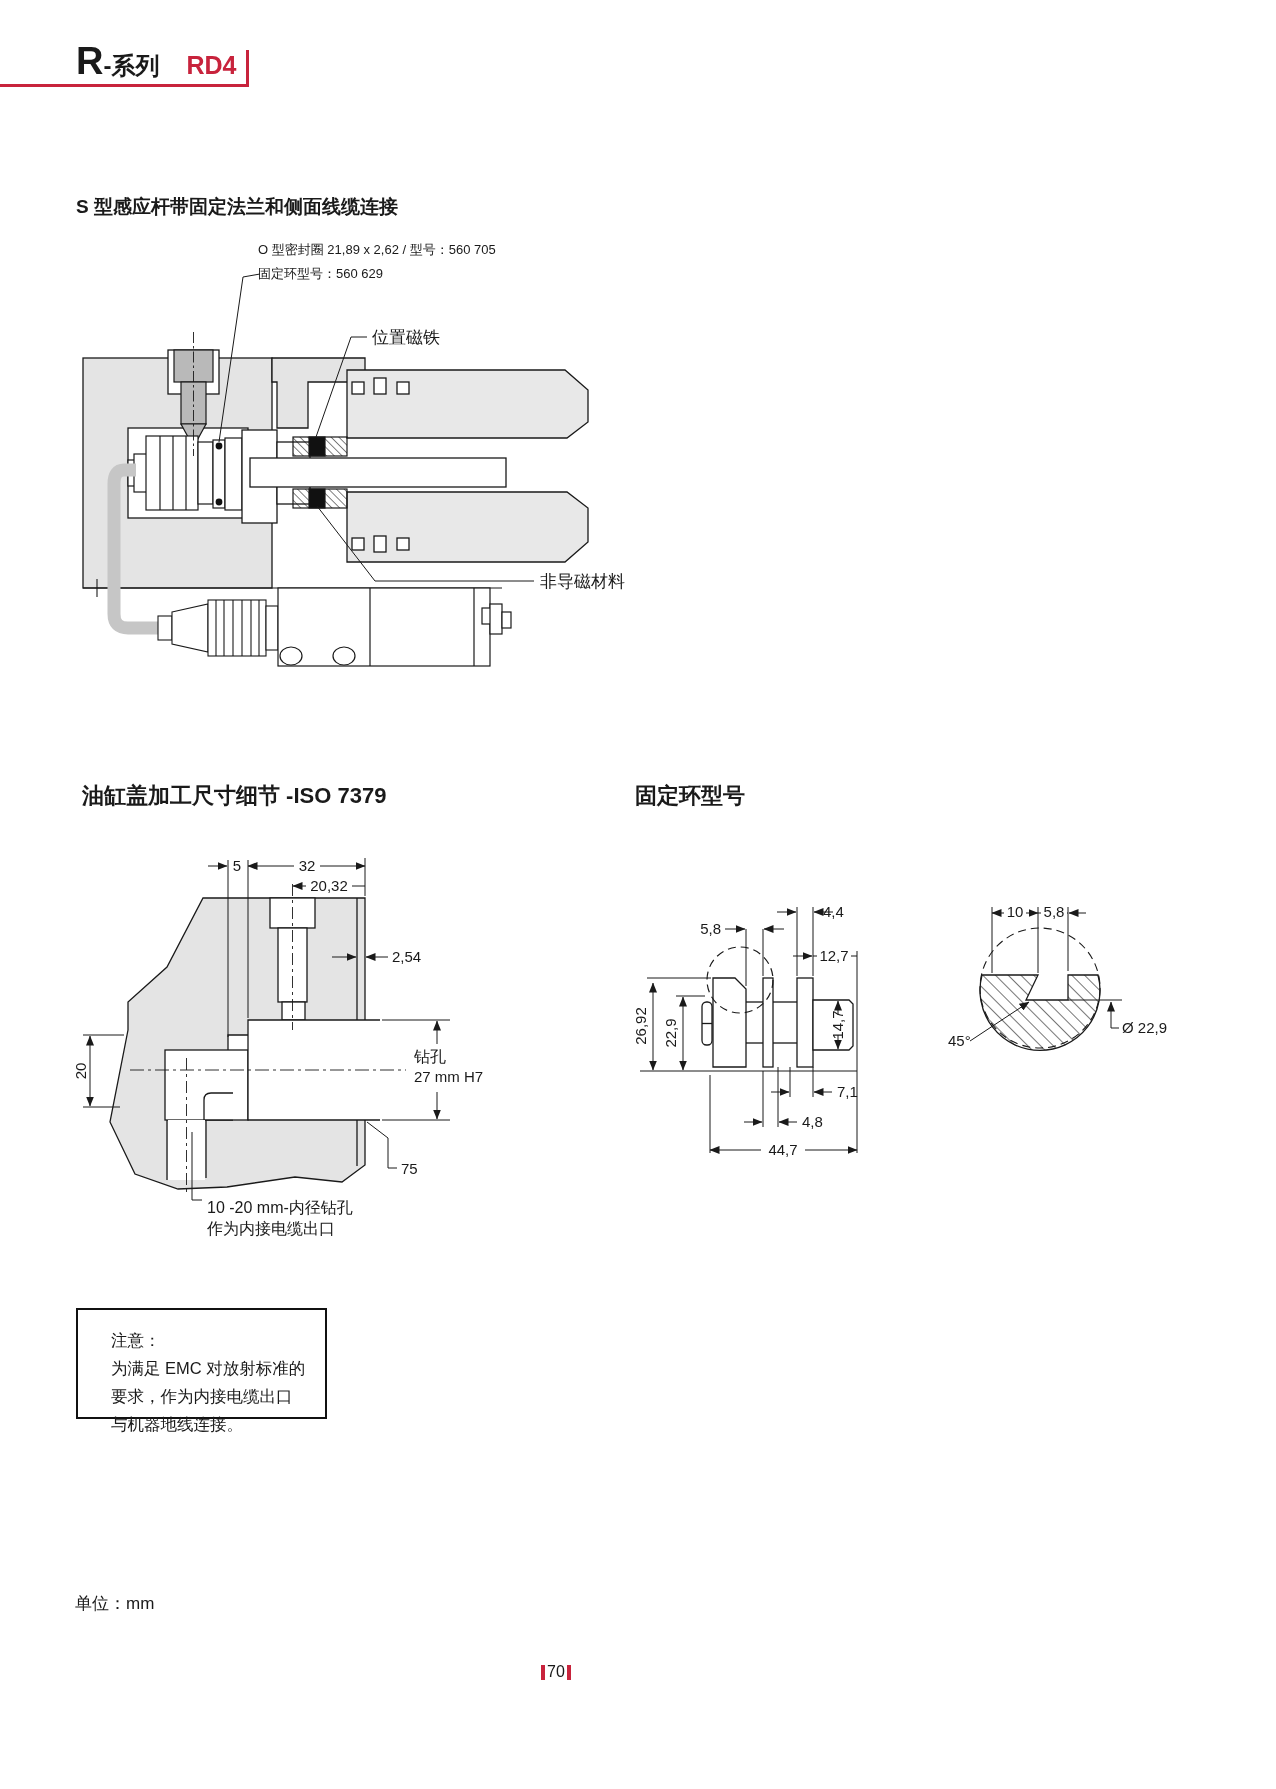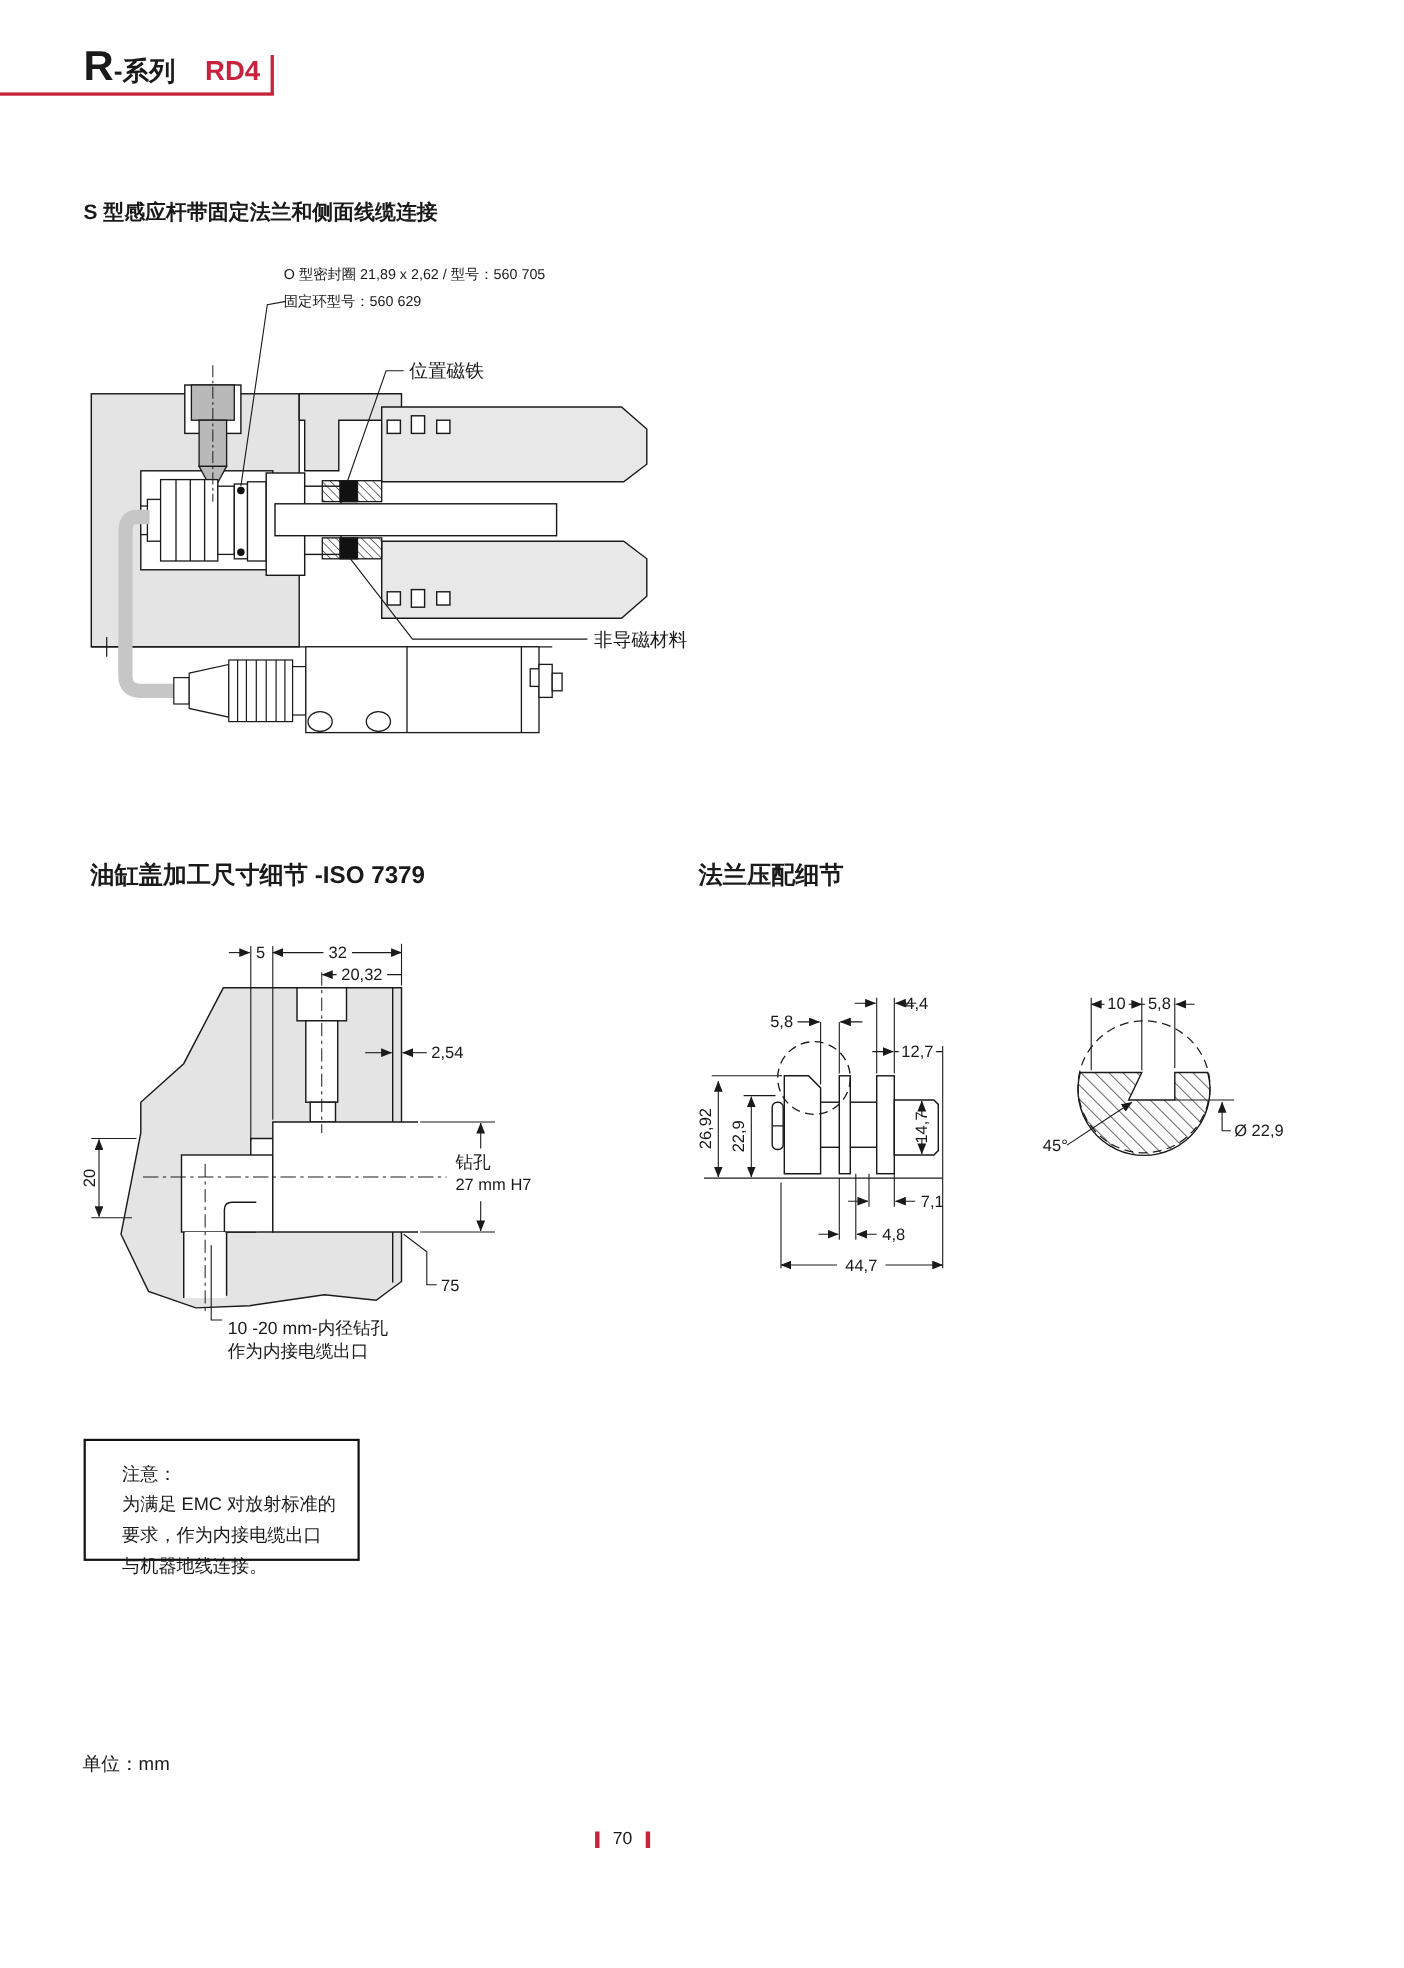--- a/index.html
+++ b/index.html
@@ -15,33 +15,33 @@
   .dimc { font-size:16px; }
   .clabel { font-size:17px; }
   .h1 { font-size:19px; font-weight:bold; }
   .h2 { font-size:22px; font-weight:bold; }
   .callout { font-size:13px; line-height:23.5px; white-space:nowrap; }
   .notebox {
     width:251px; height:111px; border:2.5px solid #111; box-sizing:border-box;
     padding:16px 0 0 33px; font-size:16.5px; line-height:28px;
   }
   .units { font-size:17px; }
-  .pager { display:flex; align-items:center; gap:12px; font-size:16px; }
+  .pager { display:flex; align-items:center; gap:2px; font-size:16px; }
   .pager .bar { width:4px; height:15px; background:var(--red); }
 </style>
 </head>
 <body>
 
 <div class="abs" style="left:76px;top:42px;white-space:nowrap;line-height:1;">
   <span style="font-size:38px;font-weight:bold;">R</span><span style="font-size:24px;font-weight:bold;">-系列</span><span style="font-size:25px;font-weight:bold;color:var(--red);margin-left:27px;">RD4</span>
 </div>
 <div class="abs" style="left:0;top:84px;width:249px;height:2.5px;background:var(--red);"></div>
 <div class="abs" style="left:246px;top:50px;width:2.5px;height:36px;background:var(--red);"></div>
 
-<div class="abs h1" style="left:76px;top:180px;">S 型感应杆带固定法兰和侧面线缆连接</div>
+<div class="abs h1" style="left:76px;top:194px;">S 型感应杆带固定法兰和侧面线缆连接</div>
 <div class="abs callout" style="left:258px;top:238px;">
   <div>O 型密封圈 21,89 x 2,62 / 型号：560 705</div>
   <div>固定环型号：560 629</div>
 </div>
 
 <svg class="abs" style="left:70px;top:270px;" width="570" height="410" viewBox="0 0 570 410">
   <defs>
     <pattern id="h1" width="5.5" height="5.5" patternUnits="userSpaceOnUse" patternTransform="rotate(-45)">
       <line x1="0" y1="0" x2="0" y2="5.5" stroke="#1a1a1a" stroke-width="1.1"></line>
     </pattern>
@@ -120,21 +120,21 @@
   <g fill="none" stroke="#1a1a1a" stroke-width="1">
     <polyline points="190,4 173,7 149,172"></polyline>
     <polyline points="297,67 281,67 246,167"></polyline>
     <polyline points="247,236 305,311 464,311"></polyline>
   </g>
   <text class="clabel" x="302" y="73">位置磁铁</text>
   <text class="clabel" x="470" y="317">非导磁材料</text>
 </svg>
 
 <div class="abs h2" style="left:82px;top:781px;">油缸盖加工尺寸细节 -ISO 7379</div>
-<div class="abs h2" style="left:635px;top:781px;">法兰压配细节</div>
+<div class="abs h2" style="left:635px;top:781px;">固定环型号</div>
 
 <svg class="abs" style="left:70px;top:830px;" width="430" height="430" viewBox="0 0 430 430">
   <defs>
     <marker id="a2" viewBox="0 0 10 8" refX="9.5" refY="4" markerWidth="10" markerHeight="8" orient="auto-start-reverse">
       <path d="M0,0 L10,4 L0,8 Z" fill="#1a1a1a"></path>
     </marker>
   </defs>
   <g fill="none" stroke="#1a1a1a" stroke-width="1.3">
     <path d="M133,68 L295,68 L295,335 L272,352 L225,347 L157,357 L108,359 L65,344 L40,292 L58,200 L58,172 L97,137 Z" fill="#e4e4e4"></path>
     <rect x="200" y="68" width="45" height="30" fill="#fff"></rect>

